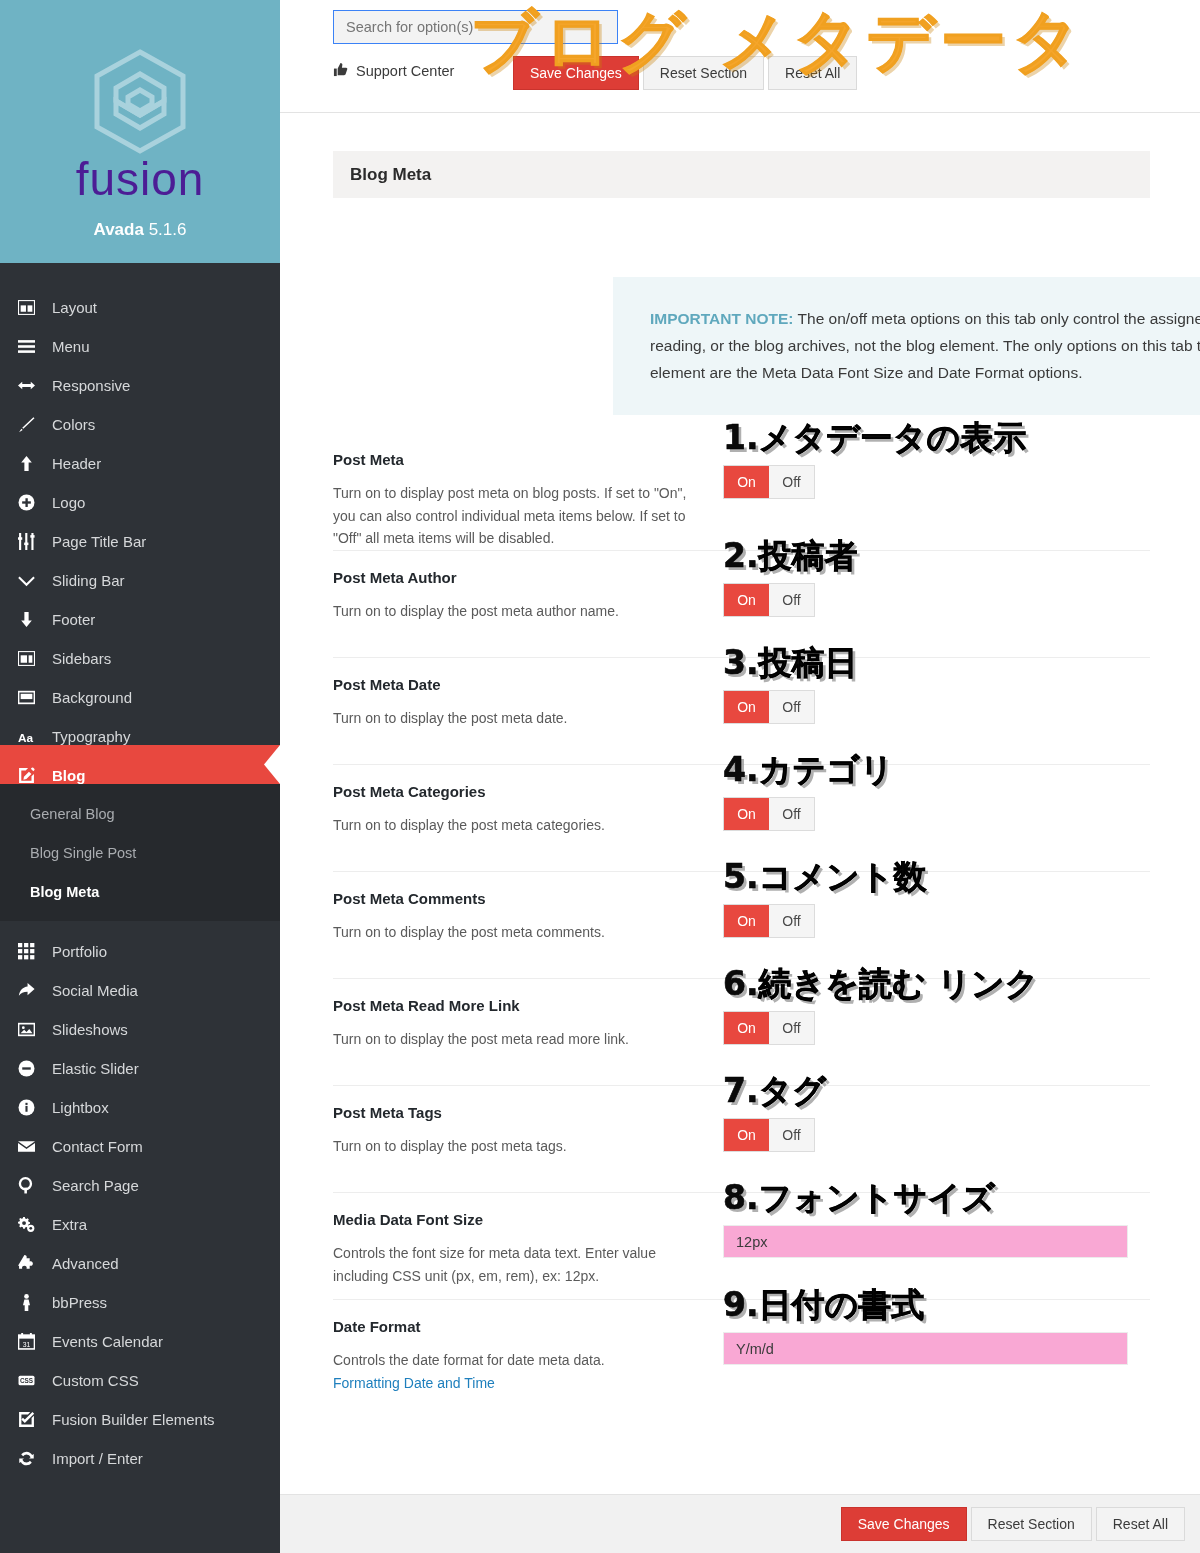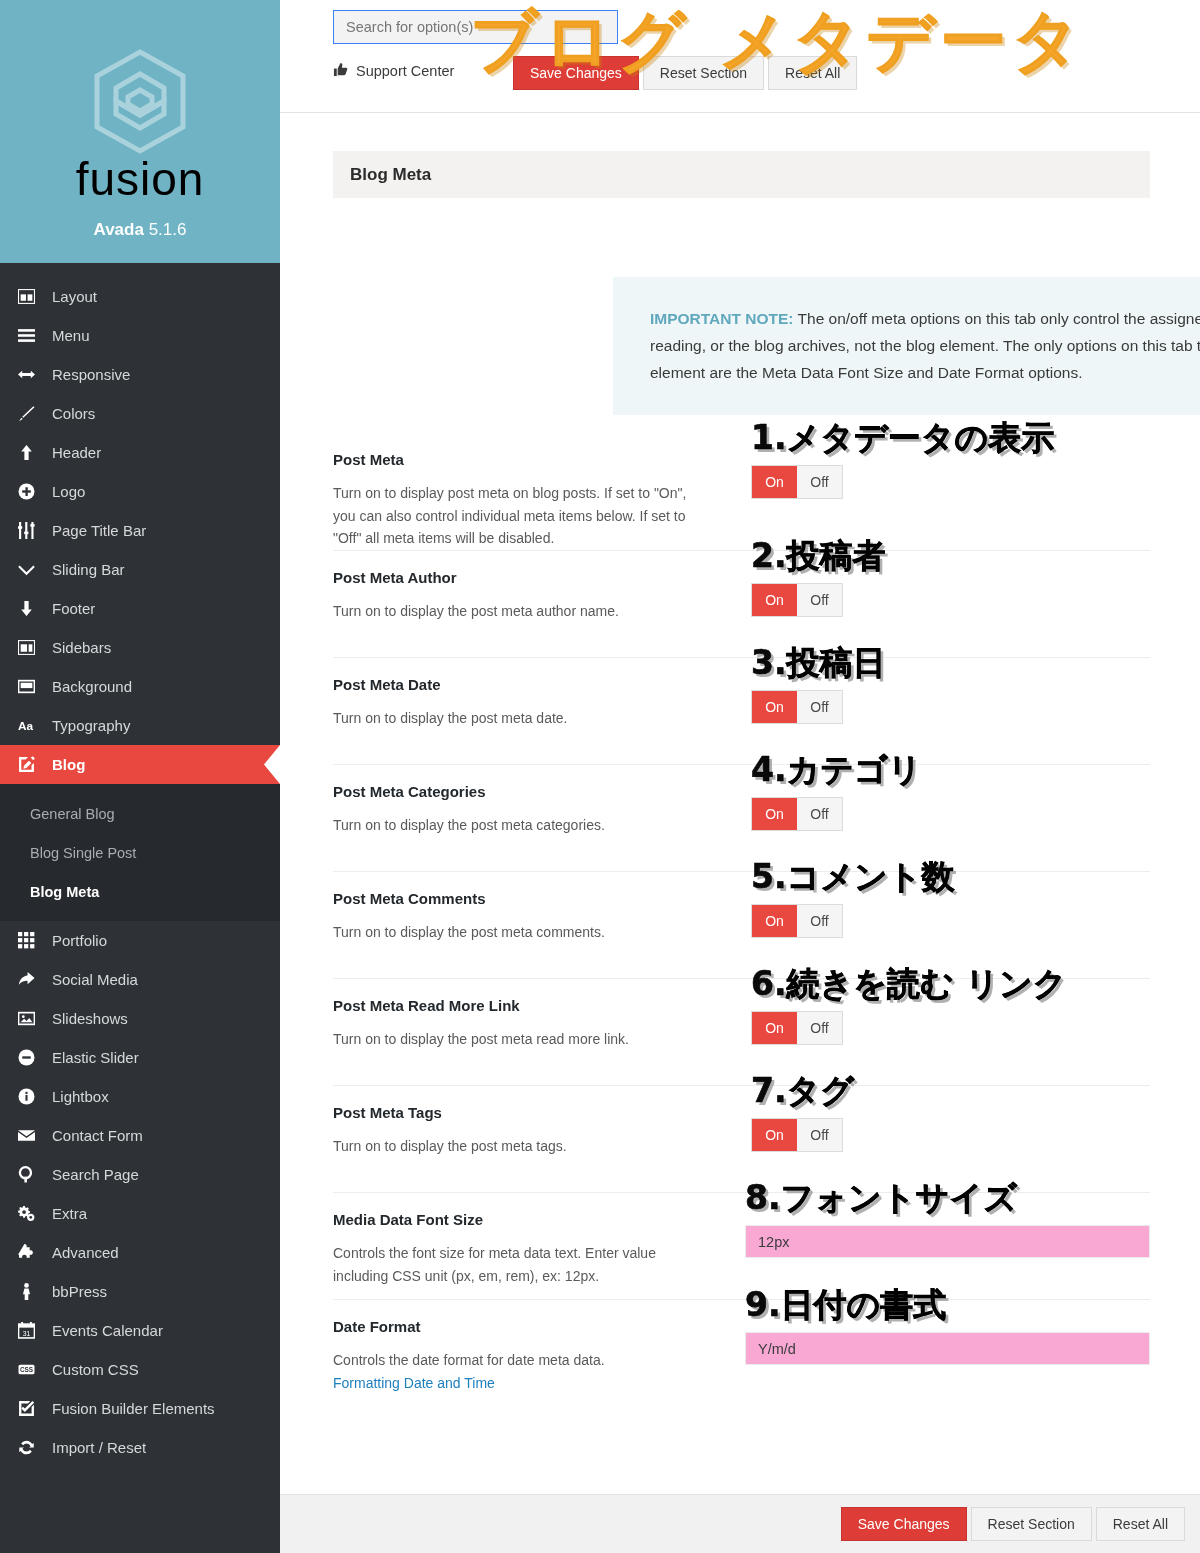--- a/index.html
+++ b/index.html
@@ -19,31 +19,31 @@
   }
   .brand {
     height:263px; background:#6fb3c4;
     display:flex; flex-direction:column;
     align-items:center; justify-content:flex-start;
   }
   .brand-logo { margin-top:48px; }
   .brand-word {
     margin-top:-4px;
     font-size:46px; letter-spacing:1px;
-    color:#000000; font-weight:300; line-height:1;
+    color:#4c1d95; font-weight:300; line-height:1;
   }
   .brand-version {
     margin-top:18px; font-size:17px; color:#ffffff;
   }
   .brand-version b { font-weight:bold; }
 
   .nav { padding-top:14px; }
   .nav-item {
     position:relative;
-    display:flex; align-items:center;
+    display:flex; align-items:flex-end;
     height:39px; padding-left:18px;
     color:#d6d8da; font-size:15px;
     cursor:pointer;
   }
   .nav-item .ico {
     width:30px; min-width:30px;
     display:flex; align-items:center; justify-content:flex-start;
     color:#ffffff;
   }
   .nav-item .ico svg { display:block; }
@@ -137,21 +137,20 @@
   .note b { color:#5fa8bd; font-weight:bold; }
 
   
   .rows { position:absolute; left:53px; top:437px; width:817px; }
   .row {
     position:relative;
     display:flex; align-items:flex-start;
     border-top:1px solid #ededed;
     min-height:107px;
     padding-top:18px;
-    gap:28px;
   }
   .row:first-child { border-top:none; padding-top:14px; }
   .row .left { width:390px; padding-right:20px; }
   .row .title {
     font-size:15px; font-weight:bold; color:#23282d;
     margin-bottom:14px;
   }
   .row .desc {
     font-size:14px; color:#5a5a5a; line-height:1.62;
   }
@@ -472,21 +471,21 @@
           </svg>
         </span>
         <span class="lbl">Fusion Builder Elements</span>
       </div>
       <div class="nav-item">
         <span class="ico">
           <svg width="17" height="17" viewBox="0 0 16 16" fill="#fff">
             <path d="M8 1.6c2.3 0 4.3 1.3 5.3 3.2l1.5-1.1v4.4h-4.4l1.5-1.2A4.2 4.2 0 0 0 8 4.3a4.2 4.2 0 0 0-3.2 1.5L3 4a6.4 6.4 0 0 1 5-2.4zM8 14.4c-2.3 0-4.3-1.3-5.3-3.2L1.2 12.3V7.9h4.4L4.1 9.1A4.2 4.2 0 0 0 8 11.7c1.3 0 2.4-.6 3.2-1.5l1.8 1.8a6.4 6.4 0 0 1-5 2.4z"></path>
           </svg>
         </span>
-        <span class="lbl">Import / Reset</span>
+        <span class="lbl">Import / Enter</span>
       </div>
     </div>
 </div>
 
 <div id="content">
 
   <div class="topbar">
     <input class="search-input" type="text" placeholder="Search for option(s)" style="">
     <div class="support">
       <span>

